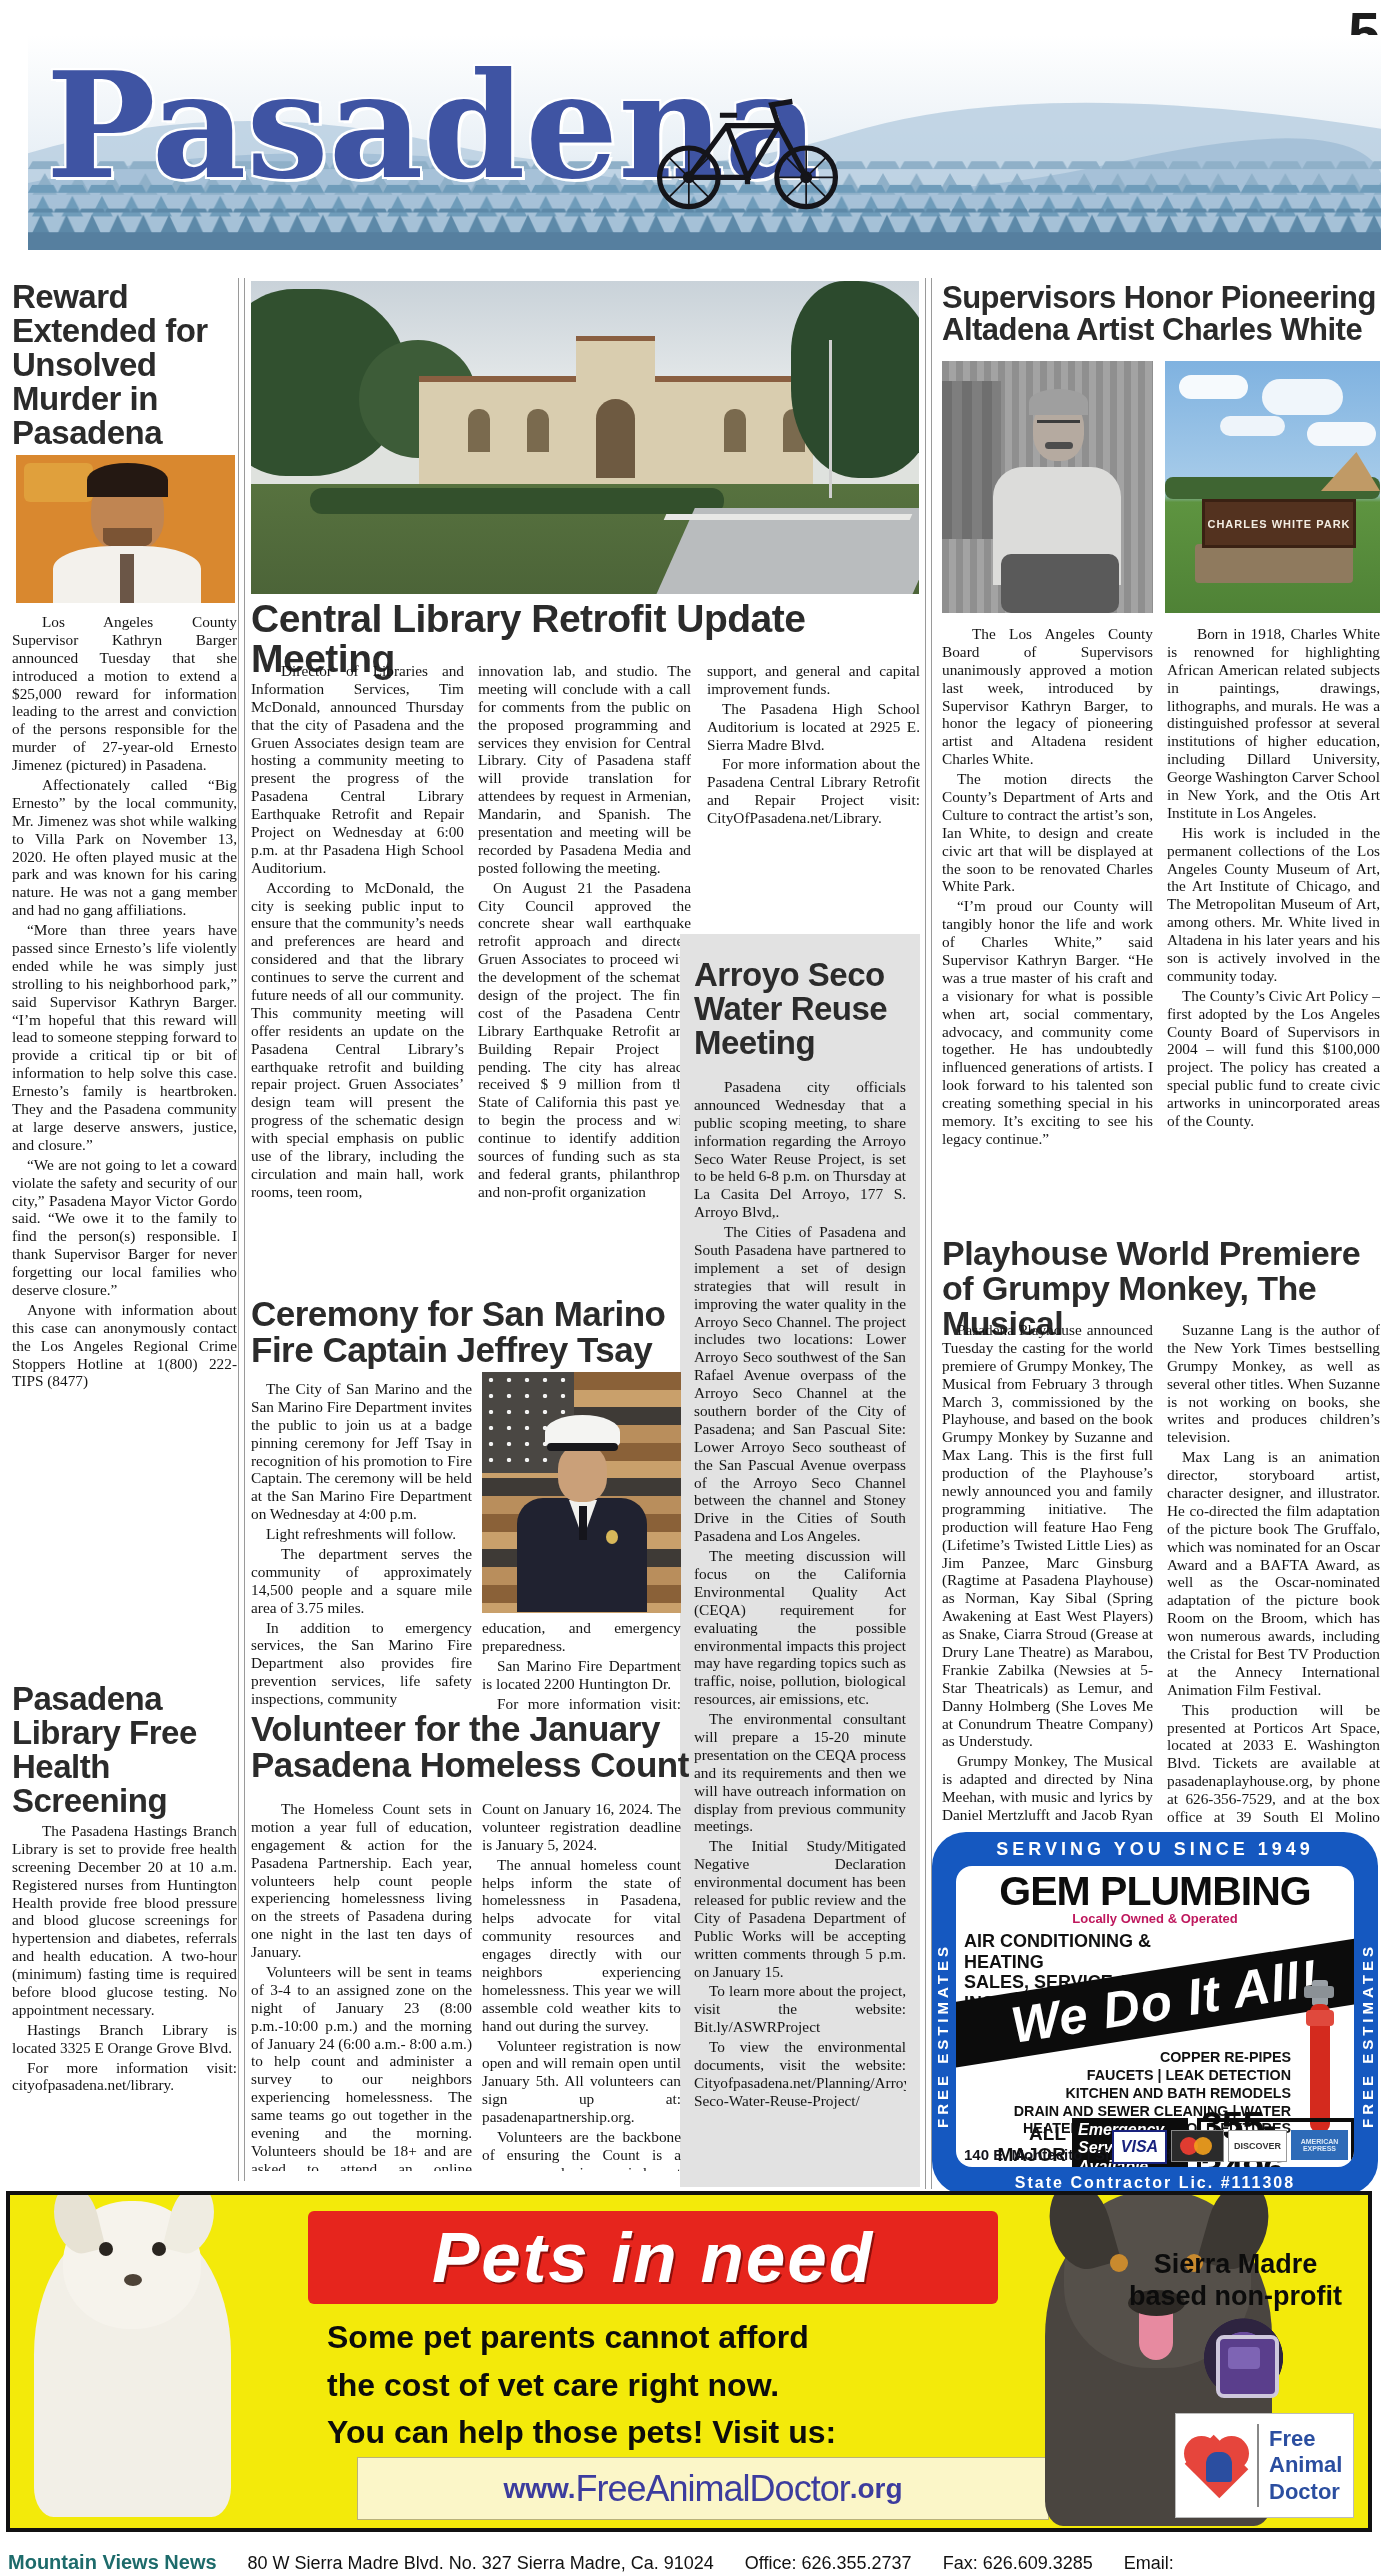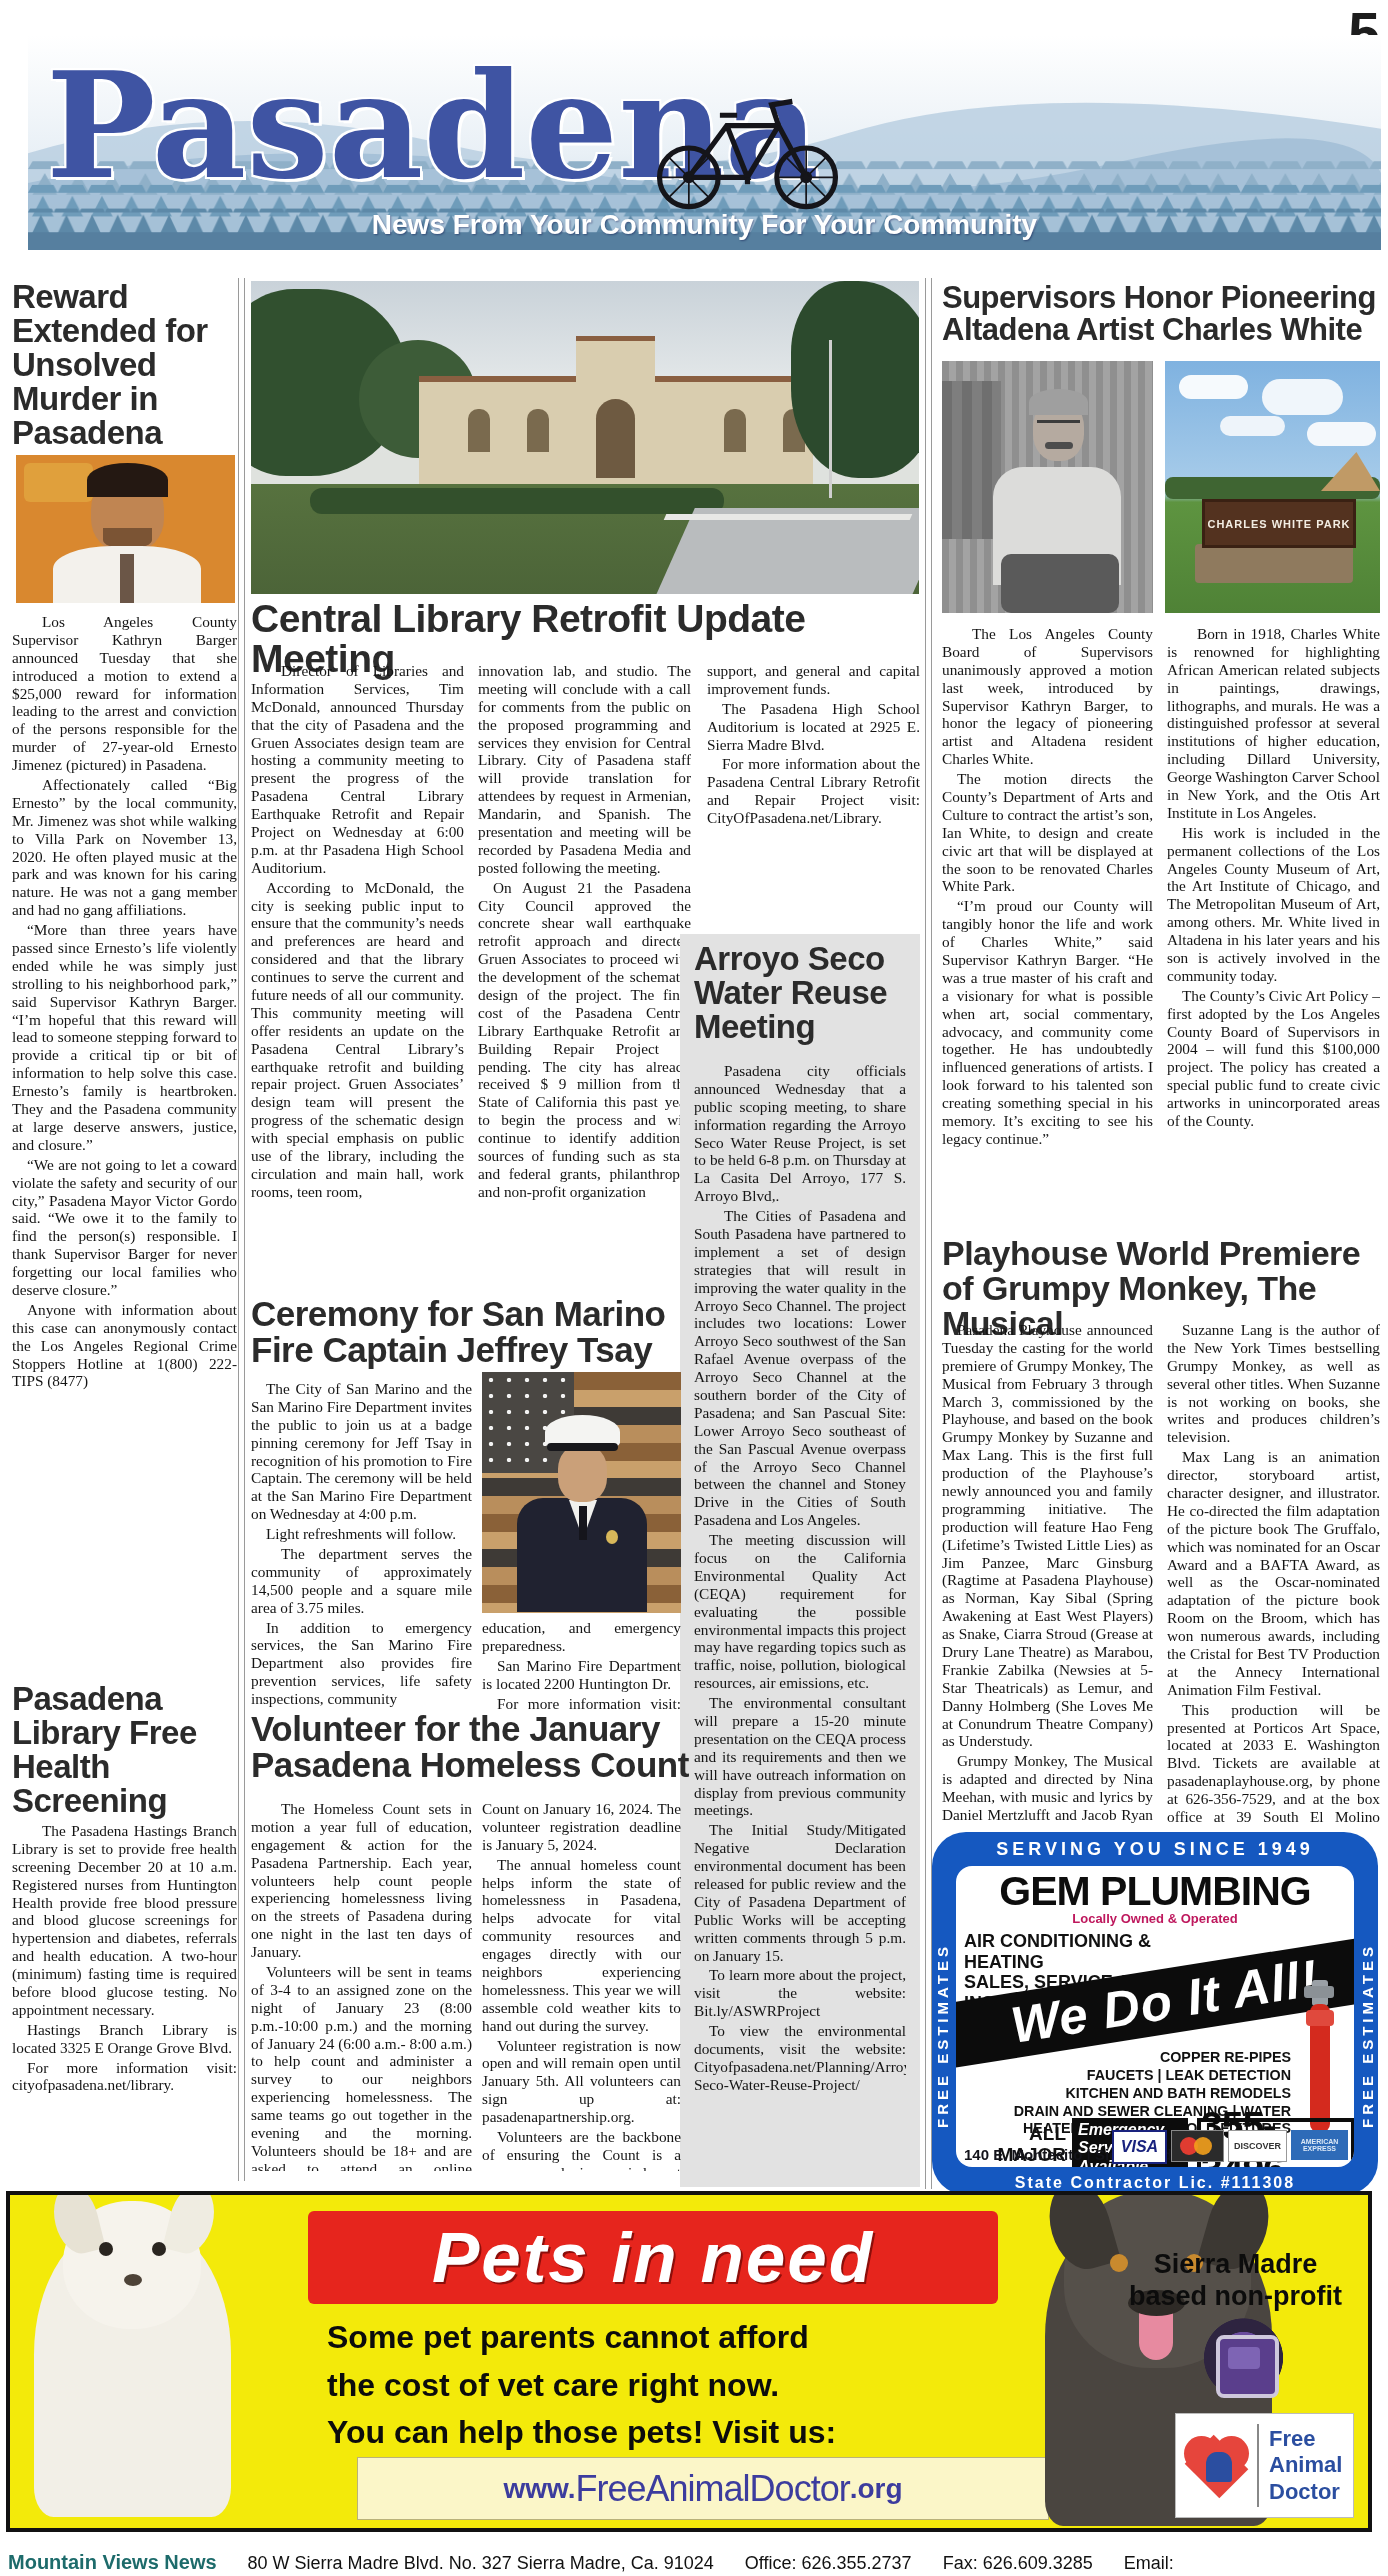--- a/index.html
+++ b/index.html
@@ -78,21 +78,20 @@
           <circle cx="94" cy="54" r="2" fill="#15151a"></circle>
         <path d="M26,54 L48,24 L78,24 L94,54 M48,24 L60,54 L26,54 M60,54 L78,24"></path>
         <path d="M44,18 L54,18 M78,24 L74,12 L86,10"></path>
         <path d="M60,54 L60,58"></path>
       </g>
       <g stroke="#15151a" stroke-width="1">
         <path d="M26,37 L26,71 M9,54 L43,54 M14,42 L38,66 M38,42 L14,66"></path>
         <path d="M94,37 L94,71 M77,54 L111,54 M82,42 L106,66 M106,42 L82,66"></path>
       </g>
     </svg>
-    <div id="tagline" class="abs" style="left:0;top:174px;">News From Your Community For Your Community</div>
   </div>
 
   <div class="abs rule-v" style="left:238px;top:278px;height:1903px;"></div>
   <div class="abs rule-v" style="left:244px;top:278px;height:1903px;"></div>
   <div class="abs rule-v" style="left:925px;top:278px;height:1911px;"></div>
   <div class="abs rule-v" style="left:931px;top:278px;height:1911px;"></div>
 
   <div class="abs hl" style="left:12px;top:280px;width:223px;font-size:33px;">Reward Extended for Unsolved Murder in Pasadena</div>
 
   <div class="photo" style="left:16px;top:455px;width:219px;height:148px;background:#d9882f;">
@@ -144,21 +143,21 @@
   <div class="bd abs" style="left:478px;top:662px;width:213px;height:653px;">
     <p style="text-indent:0;">innovation lab, and studio. The meeting will conclude with a call for comments from the public on the proposed programming and services they envision for Central Library. City of Pasadena staff will provide translation for attendees by request in Armenian, Mandarin, and Spanish. The presentation and meeting will be recorded by Pasadena Media and posted following the meeting.</p>
     <p>On August 21 the Pasadena City Council approved the concrete shear wall earthquake retrofit approach and directed Gruen Associates to proceed with the development of the schematic design of the project. The final cost of the Pasadena Central Library Earthquake Retrofit and Building Repair Project is pending. The city has already received $ 9 million from the State of California this past year to begin the process and will continue to identify additional sources of funding such as state and federal grants, philanthropic and non-profit organization</p>
   </div>
   <div class="bd abs" style="left:707px;top:662px;width:213px;height:258px;">
     <p style="text-indent:0;">support, and general and capital improvement funds.</p>
     <p>The Pasadena High School Auditorium is located at 2925 E. Sierra Madre Blvd.</p>
     <p>For more information about the Pasadena Central Library Retrofit and Repair Project visit: CityOfPasadena.net/Library.</p>
   </div>
 
-  <div class="abs" style="left:680px;top:934px;width:240px;height:1253px;background:#e2e2e2;box-sizing:border-box;padding:8px 14px;">
+  <div class="abs" style="left:680px;top:934px;width:240px;height:1253px;background:#e2e2e2;box-sizing:border-box;padding:24px 14px;">
     <div class="hl" style="font-size:33px;margin-bottom:18px;">Arroyo Seco Water Reuse Meeting</div>
     <div class="bd" style="height:1075px;font-size:15.3px;">
       <p class="dp">Pasadena city officials announced Wednesday that a public scoping meeting, to share information regarding the Arroyo Seco Water Reuse Project, is set to be held 6-8 p.m. on Thursday at La Casita Del Arroyo, 177 S. Arroyo Blvd,.</p>
       <p class="dp">The Cities of Pasadena and South Pasadena have partnered to implement a set of design strategies that will result in improving the water quality in the Arroyo Seco Channel. The project includes two locations: Lower Arroyo Seco southwest of the San Rafael Avenue overpass of the Arroyo Seco Channel at the southern border of the City of Pasadena; and San Pascual Site: Lower Arroyo Seco southeast of the San Pascual Avenue overpass of the Arroyo Seco Channel between the channel and Stoney Drive in the Cities of South Pasadena and Los Angeles.</p>
       <p>The meeting discussion will focus on the California Environmental Quality Act (CEQA) requirement for evaluating the possible environmental impacts this project may have regarding topics such as traffic, noise, pollution, biological resources, air emissions, etc.</p>
       <p>The environmental consultant will prepare a 15-20 minute presentation on the CEQA process and its requirements and then we will have outreach information on display from previous community meetings.</p>
       <p>The Initial Study/Mitigated Negative Declaration environmental document has been released for public review and the City of Pasadena Department of Public Works will be accepting written comments through 5 p.m. on January 15.</p>
       <p>To learn more about the project, visit the website: Bit.ly/ASWRProject</p>
       <p>To view the environmental documents, visit the website: Cityofpasadena.net/Planning/Arroyo-Seco-Water-Reuse-Project/</p>
     </div>

